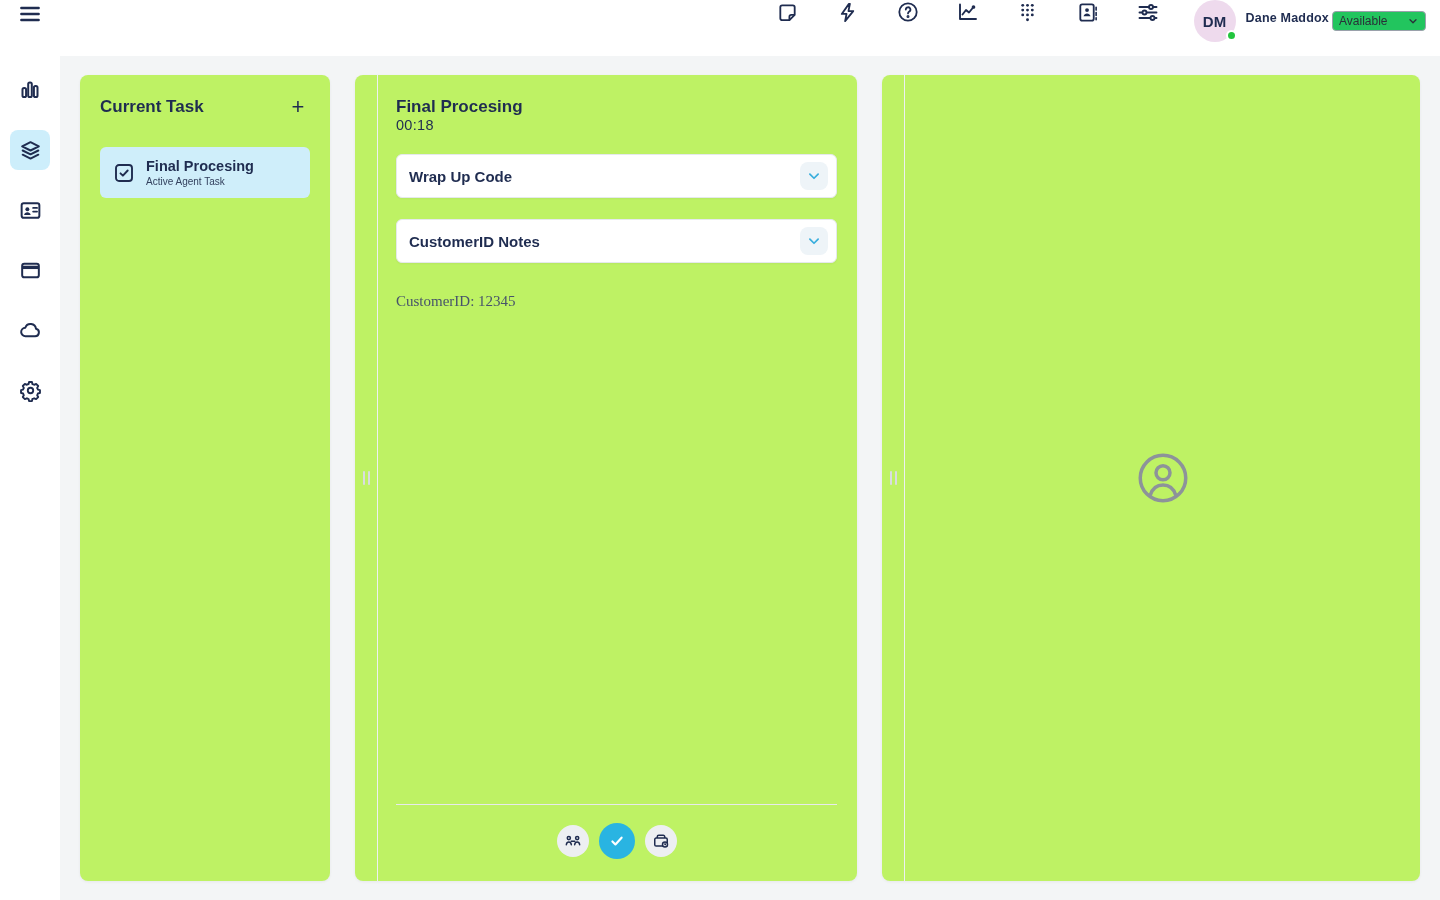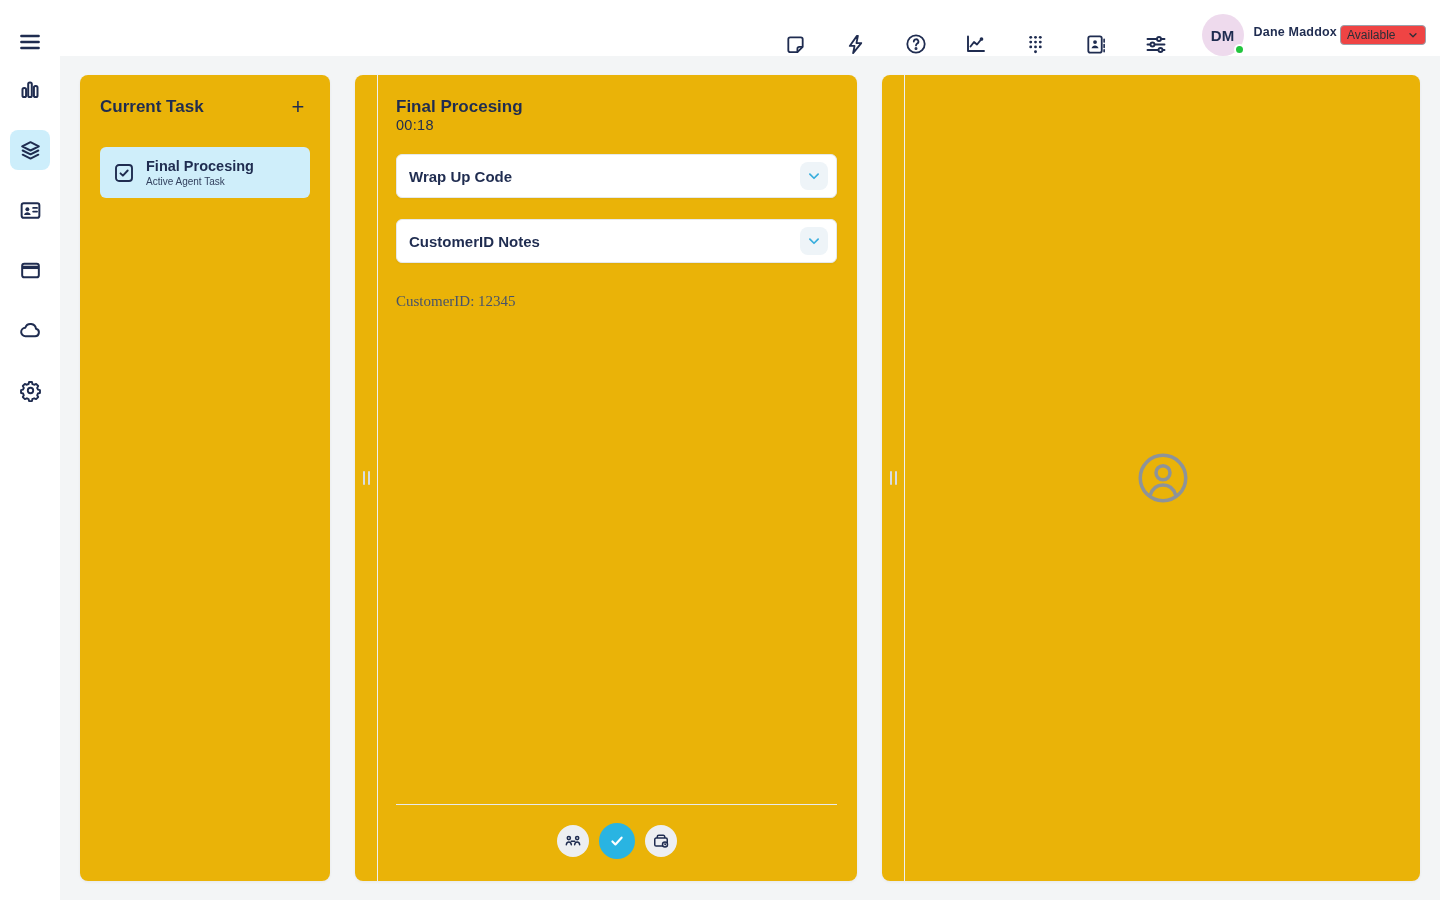--- a/index.html
+++ b/index.html
@@ -1,38 +1,38 @@
 <!DOCTYPE html>
 <html><head>
 <meta charset="utf-8">
 <style>
   * { margin:0; padding:0; box-sizing:border-box; }
   html,body { width:1440px; height:900px; background:#fff; font-family:"Liberation Sans", sans-serif; color:#1f2c50; overflow:hidden; }
 
   
-  .topbar { height:56px; background:#fff; display:flex; align-items:flex-end; padding:0 14px 0 16px; }
+  .topbar { height:56px; background:#fff; display:flex; align-items:flex-start; padding:0 14px 0 16px; }
   .hamburger { width:28px; height:28px; display:flex; align-items:center; justify-content:center; cursor:pointer; }
   .topbar-spacer { flex:1; }
   .topbar-actions { display:flex; align-items:center; gap:36px; margin-right:34px; }
   .top-icon { width:24px; height:24px; display:flex; align-items:center; justify-content:center; cursor:pointer; }
   .user-block { display:flex; align-items:center; gap:10px; }
   .avatar { position:relative; width:42px; height:42px; border-radius:50%; background:#eedaed; display:flex; align-items:center; justify-content:center; font-weight:bold; font-size:15px; color:#1f2c50; }
   .avatar .status-dot { position:absolute; right:-1px; bottom:1px; width:11px; height:11px; border-radius:50%; background:#22c53e; border:2px solid #fff; }
   .user-meta { display:flex; flex-direction:row; gap:3px; }
   .user-name { font-size:12.5px; font-weight:bold; letter-spacing:.2px; }
-  .status-select { width:86px; height:20px; border:1px solid #9aa1ab; border-radius:4px; display:flex; align-items:center; justify-content:space-between; padding:0 6px; font-size:12px; color:#2a2f38; cursor:pointer; background:#ef4444; }
+  .status-select { width:94px; height:20px; border:1px solid #9aa1ab; border-radius:4px; display:flex; align-items:center; justify-content:space-between; padding:0 6px; font-size:12px; color:#2a2f38; cursor:pointer; background:#22c55e; }
 
   
   .app-body { display:flex; height:844px; }
   .sidebar { width:60px; background:#fff; display:flex; flex-direction:column; align-items:center; padding-top:14px; gap:20px; }
   .side-item { width:40px; height:40px; border-radius:8px; display:flex; align-items:center; justify-content:center; cursor:pointer; }
   .side-item.selected { background:#cdeefb; }
 
   .main { flex:1; background:#f3f5f6; display:flex; gap:25px; padding:19px 20px; }
-  .card { background:#eab308; border-radius:8px; box-shadow:0 1px 3px rgba(30,40,70,.06); }
+  .card { background:#bef264; border-radius:8px; box-shadow:0 1px 3px rgba(30,40,70,.06); }
 
   
   .panel-tasks { width:250px; padding:20px; }
   .tasks-header { display:flex; align-items:center; justify-content:space-between; margin-bottom:28px; }
   .tasks-title { font-size:17px; font-weight:bold; }
   .add-btn { width:24px; height:24px; display:flex; align-items:center; justify-content:center; font-size:22px; font-weight:300; color:#1f2c50; cursor:pointer; line-height:1; }
   .task-item { background:#cfeefa; border-radius:6px; padding:11px 12px; display:flex; align-items:center; gap:10px; cursor:pointer; }
   .task-texts { display:flex; flex-direction:column; gap:2px; }
   .task-title { font-size:14.5px; font-weight:bold; }
   .task-sub { font-size:10px; color:#33415e; }

